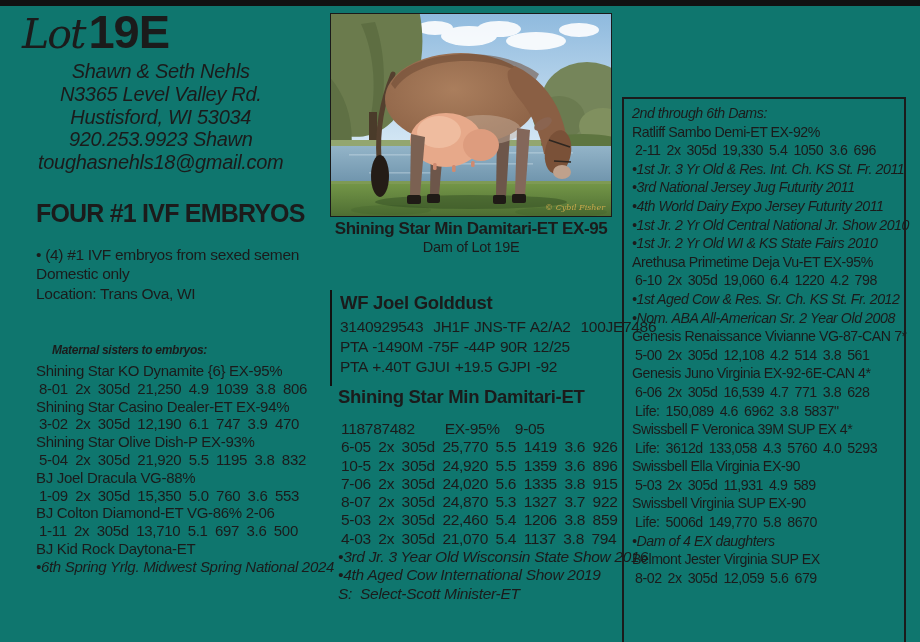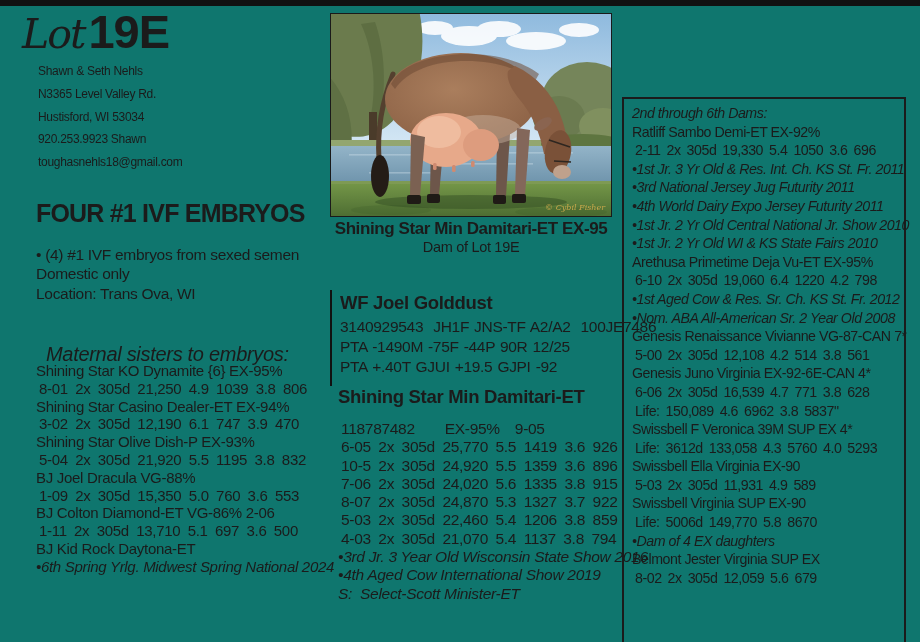--- a/index.html
+++ b/index.html
@@ -9,26 +9,26 @@
     font-family:"Liberation Sans", sans-serif;
     color:#1b1b1b; letter-spacing:-0.3px;
   }
   .topbar { position:absolute; left:0; top:0; width:920px; height:6px; background:#111; }
 
   
   .lot-header { position:absolute; left:22px; top:4px; white-space:nowrap; }
   .lot-script { font-family:"DejaVu Serif", serif; font-style:italic; font-size:41px; letter-spacing:-2px; }
   .lot-number { font-size:47px; font-weight:bold; letter-spacing:-1px; margin-left:4px; }
 
-  .consignor { position:absolute; left:38px; top:60px; font-size:12px; line-height:22.8px; white-space:pre; }
+  .consignor { position:absolute; left:38px; top:60px; font-style:italic; font-size:20px; line-height:22.8px; white-space:pre;text-align:center; }
 
   .offering-title { position:absolute; left:36px; top:199px; font-size:25px; font-weight:bold; letter-spacing:-0.8px; white-space:nowrap; }
   .offering-details { position:absolute; left:36px; top:245px; font-size:15.5px; line-height:19.3px; }
 
-  .maternal-heading { position:absolute; left:46px; top:343px; font-style:italic; font-size:20px; }
+  .maternal-heading { position:absolute; left:52px; top:343px; font-style:italic; font-size:12px;font-weight:bold; }
   .maternal { position:absolute; left:36px; top:362px; font-size:15px; line-height:17.8px; width:300px; }
 
   .ln { white-space:nowrap; }
   .ln-rec, .ln-id { white-space:pre; word-spacing:3.5px; padding-left:3px; }
   .ln-bullet, .ln-head, .ln-sline { font-style:italic; }
   .ln-sline { white-space:pre; }
 
   
   .photo { position:absolute; left:330px; top:13px; width:280px; height:202px; border:1px solid #1a1a1a; background:#9cc2e5; }
   .photo svg { display:block; }

